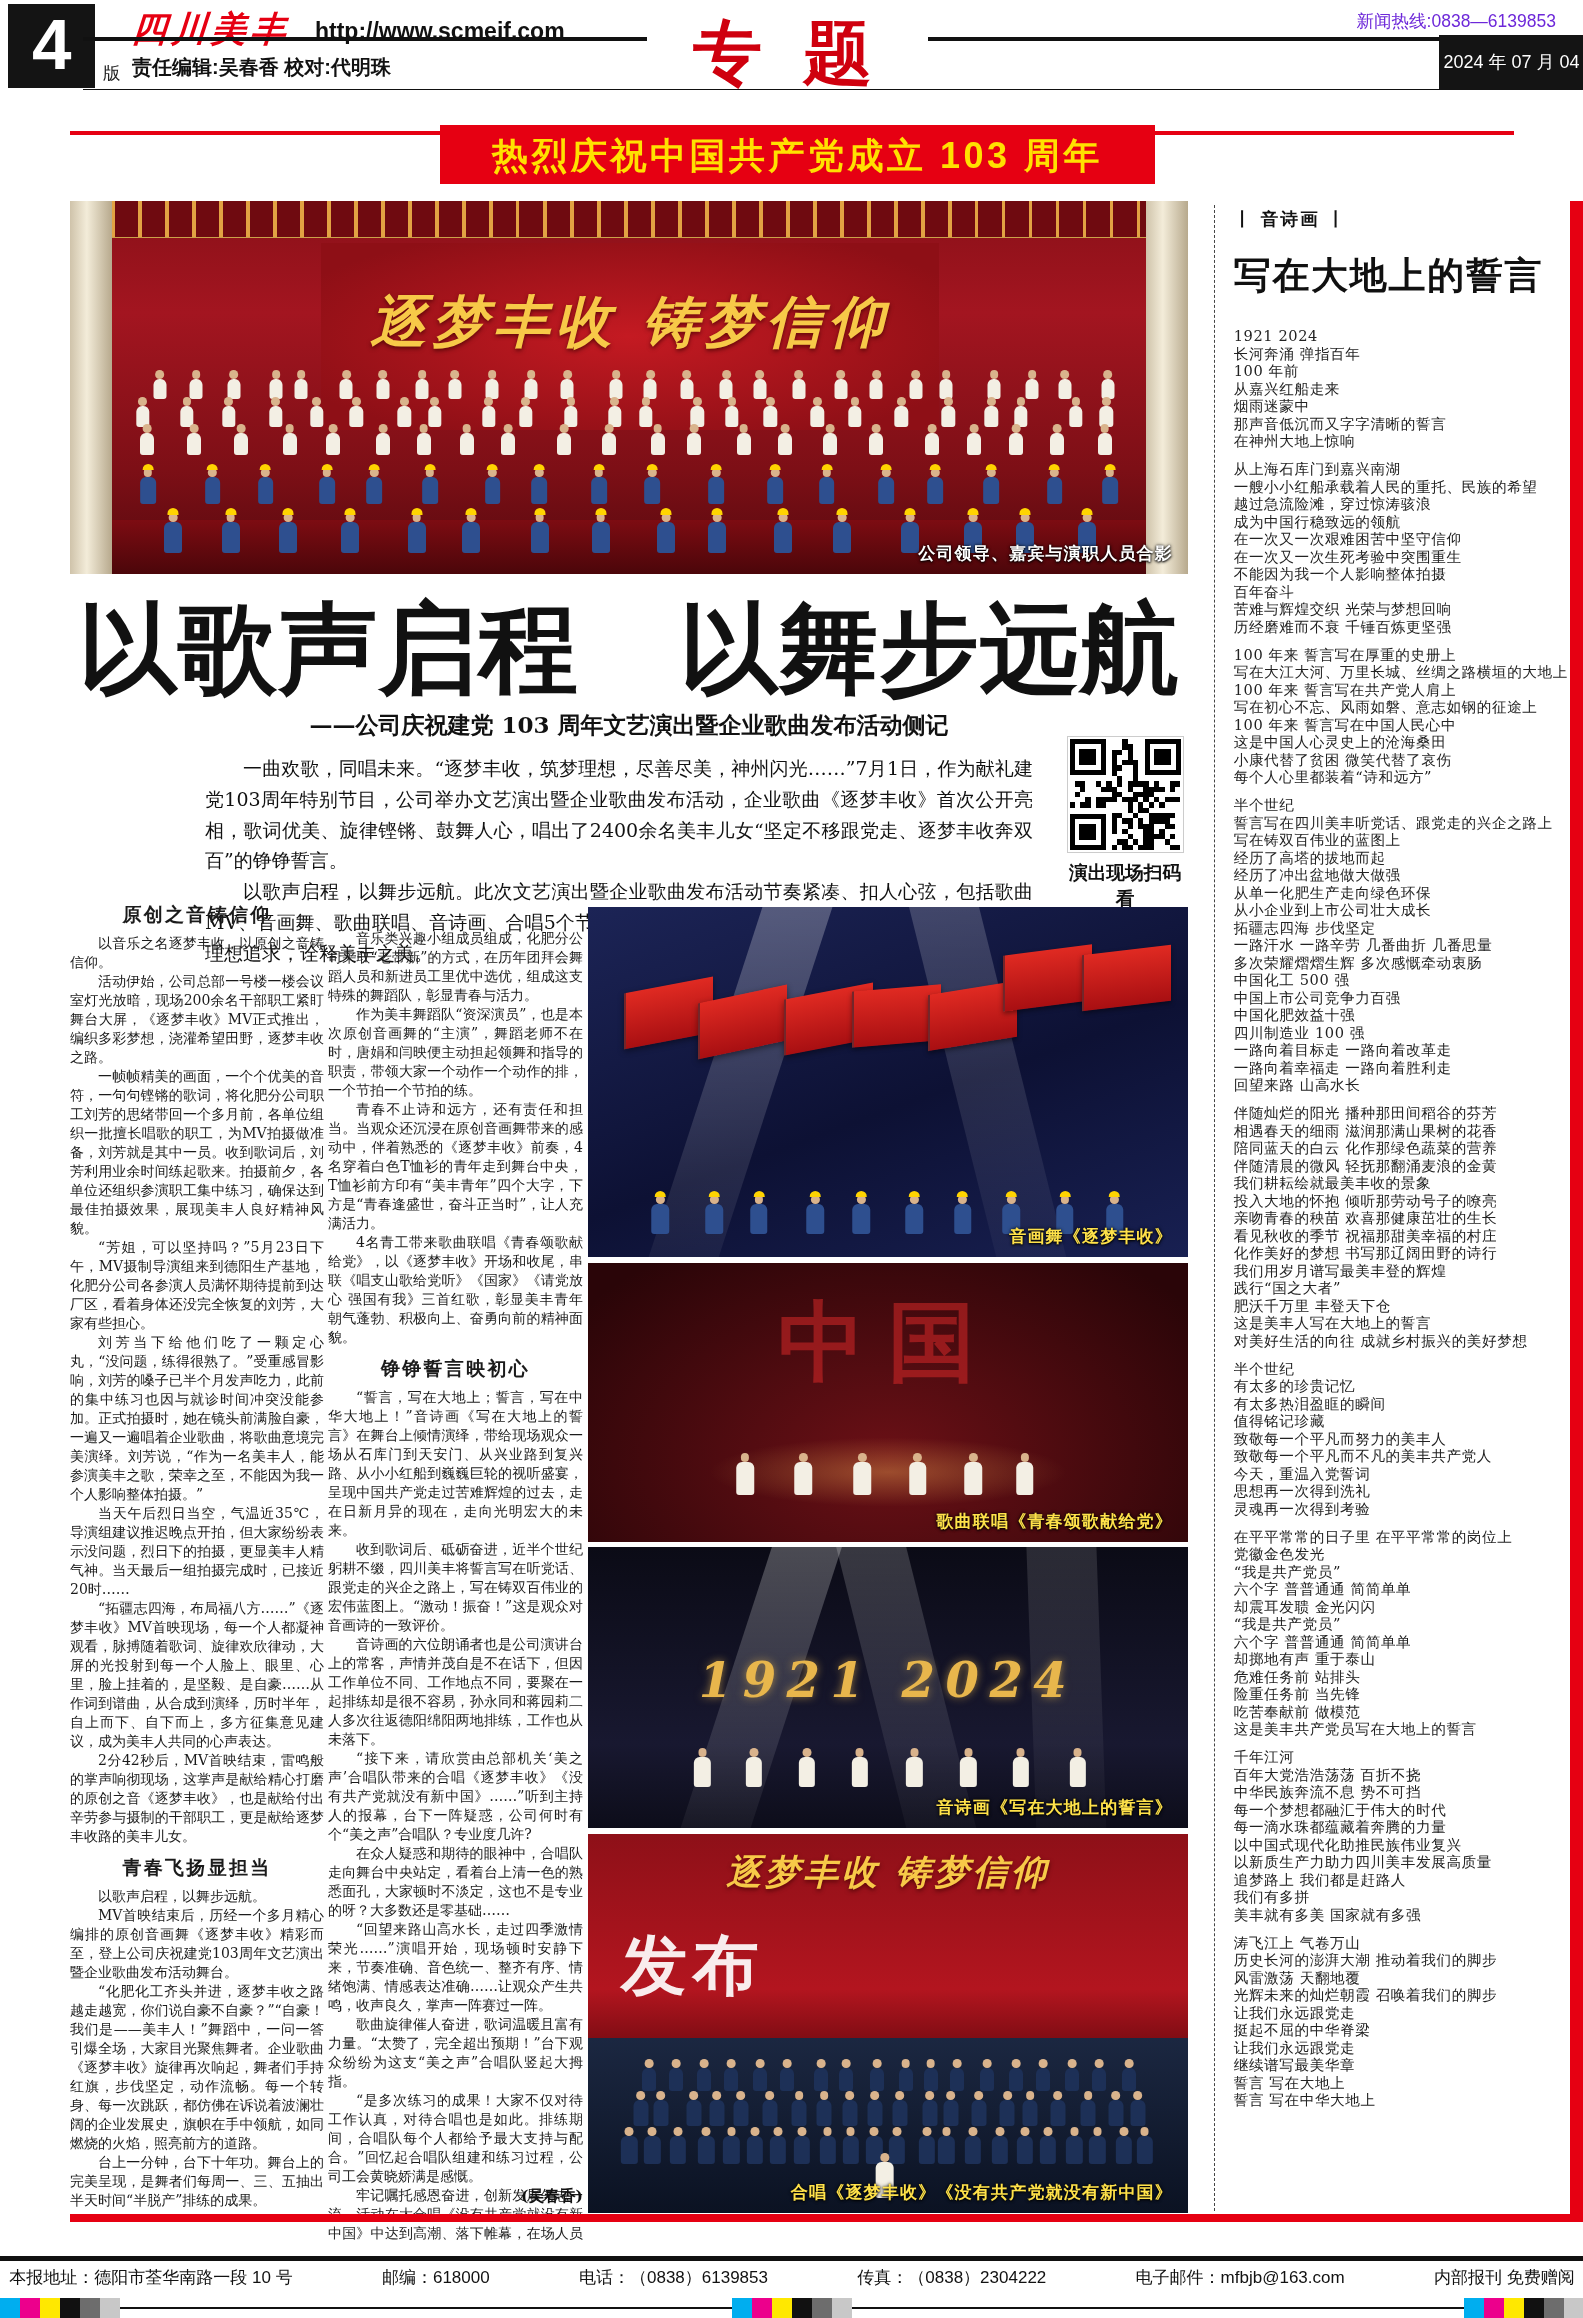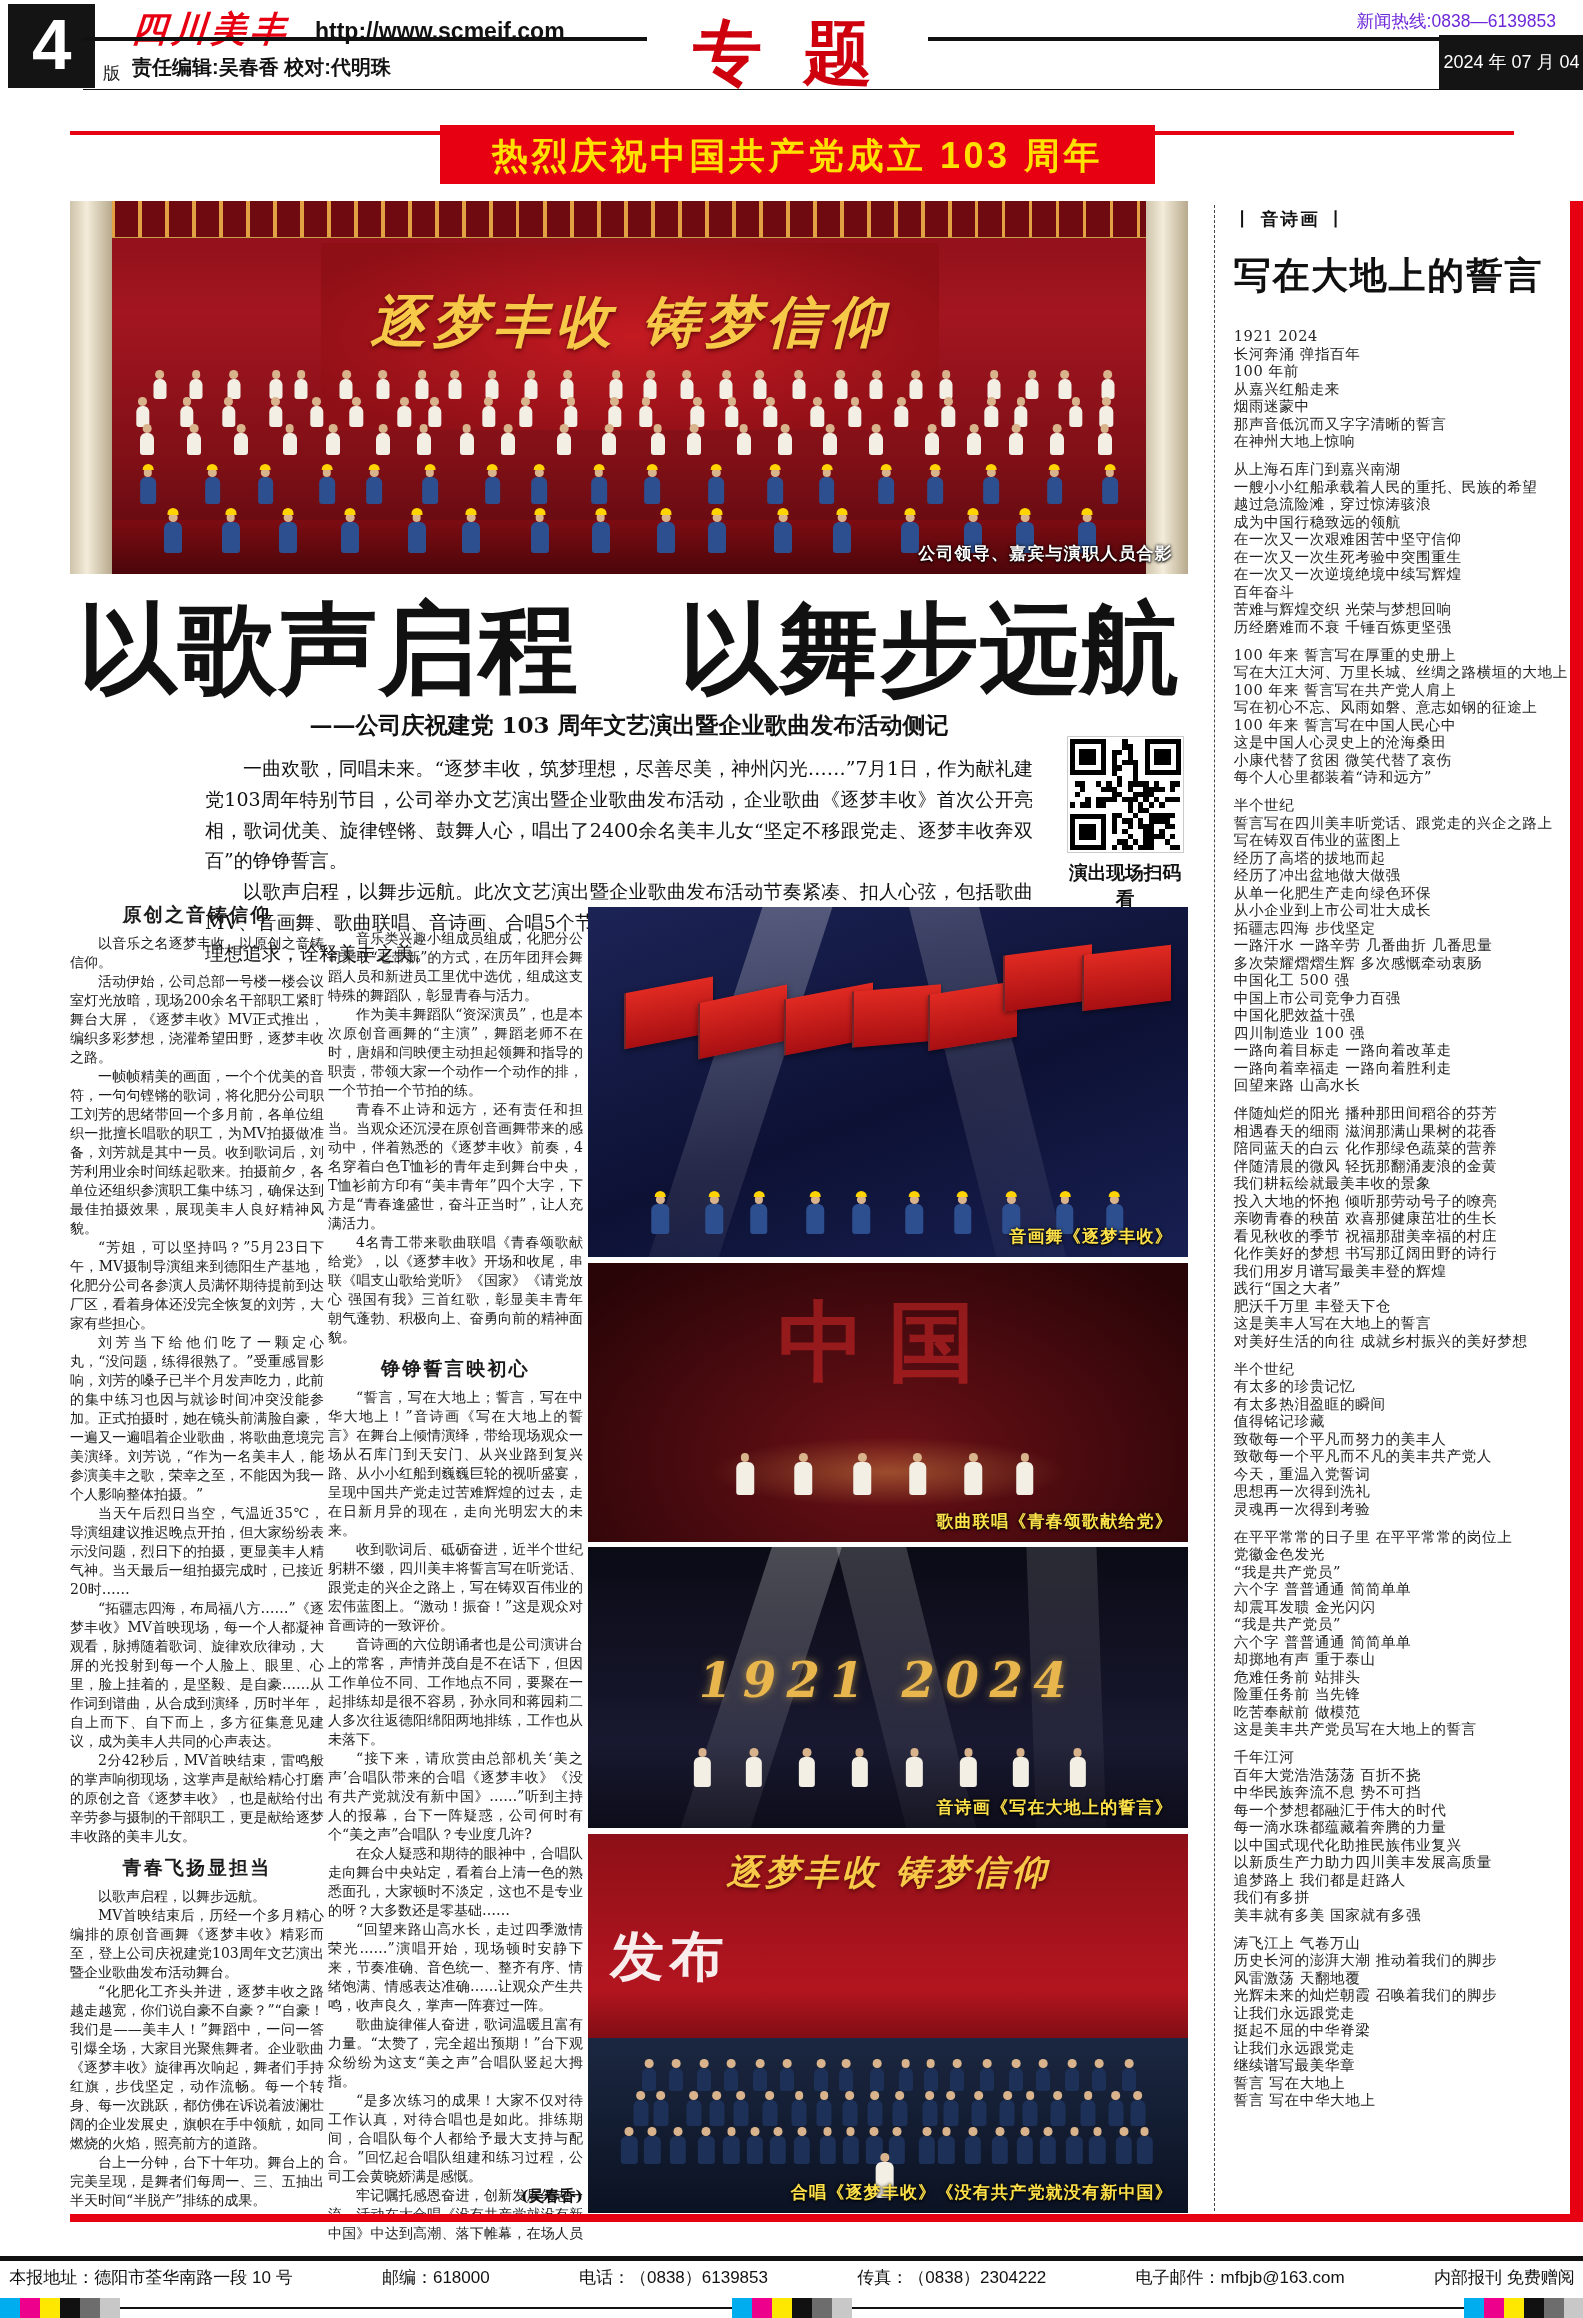--- a/index.html
+++ b/index.html
@@ -101,21 +101,21 @@
     transform:skewY(-8deg);border-left:2.9px solid #73262a;box-shadow:0 2.3px 5.8px rgba(0,0,0,.45);}
   .overlay-cn{position:absolute;left:0;right:0;top:21px;text-align:center;
     font-family:"DejaVu Serif","Liberation Serif",serif;font-weight:900;font-size:87px;
     color:rgba(214,40,40,.55);letter-spacing:23px;}
   .overlay-years{position:absolute;left:0;right:0;top:105px;text-align:center;
     font-family:"DejaVu Serif","Liberation Serif",serif;font-style:italic;font-weight:bold;
     font-size:48px;color:#e8b64c;letter-spacing:10.5px;text-shadow:0 0 8.2px rgba(232,182,76,.6);}
   #photo-4 .backdrop{position:absolute;left:0;top:0;right:0;height:222px;
     background:linear-gradient(#8e1018,#b3151f 70%,#6f0a10);}
   #photo-4 .screen-script{font-size:35px;top:15px;letter-spacing:3.5px;}
-  .overlay-fabu{position:absolute;left:22px;top:87px;font-size:54px;font-weight:900;
+  .overlay-fabu{position:absolute;left:33px;top:87px;font-size:66px;font-weight:900;
     color:rgba(255,255,255,.92);letter-spacing:5.8px;}
   #photo-4 .stage-floor2{position:absolute;left:0;right:0;bottom:0;height:175px;
     background:linear-gradient(#1b2741,#0b1222);}
   .glow{position:absolute;left:20%;right:20%;bottom:35px;height:70px;
     background:radial-gradient(ellipse at center,rgba(255,190,90,.35),rgba(0,0,0,0) 70%);}
   
   #poem{position:absolute;left:1214px;top:205px;width:336px;height:2006px;overflow:hidden;
     border-left:1.7px dashed #444;padding-left:18.7px;}
   .poem-tag{font-size:17.5px;font-weight:bold;color:#111;letter-spacing:2.3px;margin:2.3px 0 20px 0;}
   .poem-title{font-family:"DejaVu Serif","Liberation Serif",serif;font-weight:900;font-size:37px;
@@ -911,21 +911,21 @@
         <div class="poem-line">烟雨迷蒙中</div>
         <div class="poem-line">那声音低沉而又字字清晰的誓言</div>
         <div class="poem-line">在神州大地上惊响</div>
         <div class="poem-line"></div>
         <div class="poem-line">从上海石库门到嘉兴南湖</div>
         <div class="poem-line">一艘小小红船承载着人民的重托、民族的希望</div>
         <div class="poem-line">越过急流险滩，穿过惊涛骇浪</div>
         <div class="poem-line">成为中国行稳致远的领航</div>
         <div class="poem-line">在一次又一次艰难困苦中坚守信仰</div>
         <div class="poem-line">在一次又一次生死考验中突围重生</div>
-        <div class="poem-line">在一次又一次逆境绝境中续写辉煌</div>
+        <div class="poem-line">不能因为我一个人影响整体拍摄</div>
         <div class="poem-line">百年奋斗</div>
         <div class="poem-line">苦难与辉煌交织  光荣与梦想回响</div>
         <div class="poem-line">历经磨难而不衰  千锤百炼更坚强</div>
         <div class="poem-line"></div>
         <div class="poem-line">100 年来  誓言写在厚重的史册上</div>
         <div class="poem-line">写在大江大河、万里长城、丝绸之路横垣的大地上</div>
         <div class="poem-line">100 年来  誓言写在共产党人肩上</div>
         <div class="poem-line">写在初心不忘、风雨如磐、意志如钢的征途上</div>
         <div class="poem-line">100 年来  誓言写在中国人民心中</div>
         <div class="poem-line">这是中国人心灵史上的沧海桑田</div>

